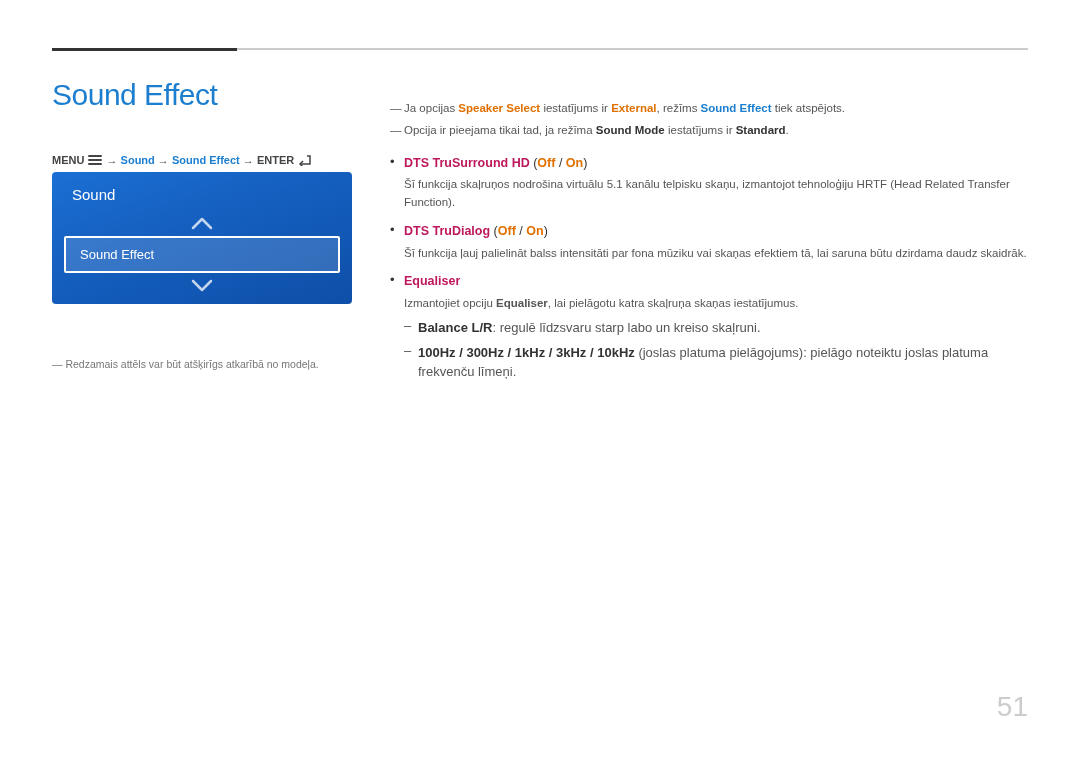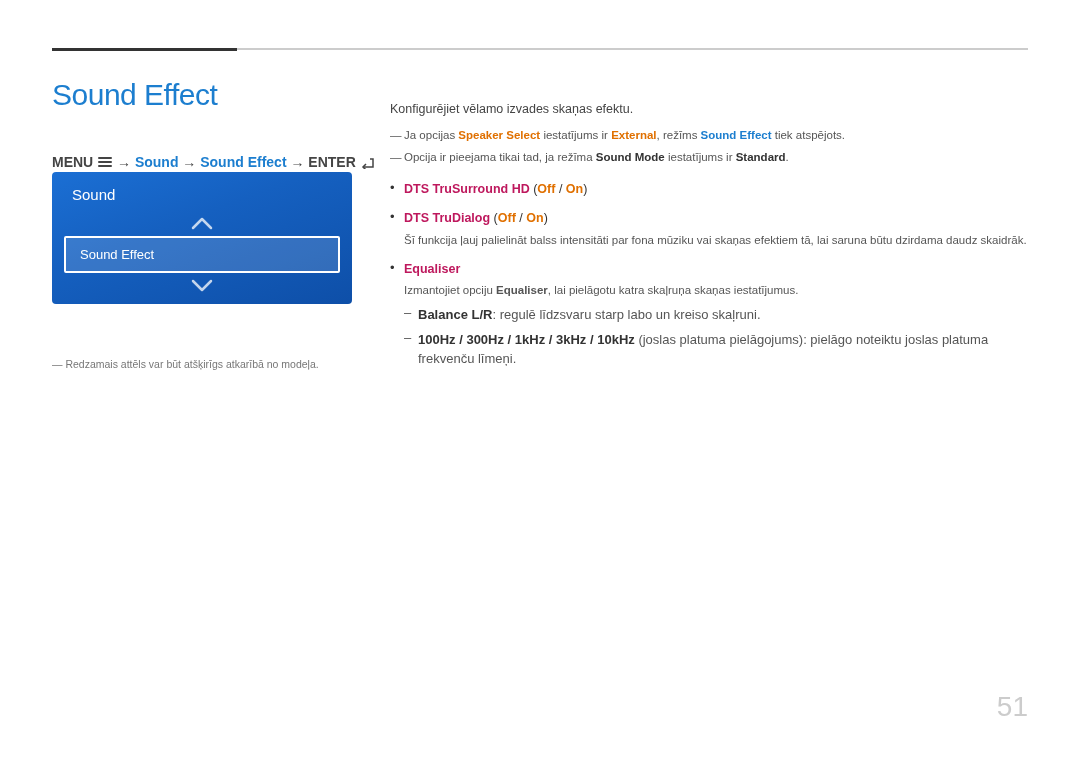--- a/index.html
+++ b/index.html
@@ -38,21 +38,21 @@
       font-size: 30px;
       font-weight: 300;
       color: #1c7ecf;
       letter-spacing: -0.5px;
     }
 
     .menu-breadcrumb {
       position: absolute;
       top: 154px;
       left: 52px;
-      font-size: 14px;
+      font-size: 11px;
       color: #444;
       font-weight: 600;
     }
     .menu-breadcrumb .highlight {
       color: #1c7ecf;
       font-weight: 700;
     }
 
     
     .ui-panel {
@@ -277,38 +277,38 @@
   <div class="ui-panel-arrow-down">
     <svg width="22" height="13" viewBox="0 0 22 13">
       <polyline points="2,2 11,11 20,2" fill="none" stroke="rgba(255,255,255,0.75)" stroke-width="2.5" stroke-linecap="round" stroke-linejoin="round"></polyline>
     </svg>
   </div>
 </div>
 
 <div class="image-note">Redzamais attēls var būt atšķirīgs atkarībā no modeļa.</div>
 
 <div class="right-content">
-  <p class="intro-text">Konfigurējiet vēlamo izvades skaņas efektu.</p>
 
   <div>
     <div class="note-item">
       <span>Ja opcijas </span><span class="bold-orange">Speaker Select</span><span> iestatījums ir </span><span class="bold-orange">External</span><span>, režīms </span><span class="bold-blue">Sound Effect</span><span> tiek atspējots.</span>
     </div>
     <div class="note-item">
       <span>Opcija ir pieejama tikai tad, ja režīma </span><span class="bold-dark">Sound Mode</span><span> iestatījums ir </span><span class="bold-dark">Standard</span><span>.</span>
     </div>
   </div>
 
   <div class="bullet-section">
 
     <div class="bullet-item">
       <div class="bullet-title">
         <span class="dts-title">DTS TruSurround HD</span>
         <span> (</span><span class="toggle">Off</span><span> / </span><span class="toggle">On</span><span>)</span>
       </div>
+      <div class="bullet-desc">Šī funkcija skaļruņos nodrošina virtuālu 5.1 kanālu telpisku skaņu, izmantojot tehnoloģiju HRTF (Head Related Transfer Function).</div>
     </div>
 
     <div class="bullet-item">
       <div class="bullet-title">
         <span class="dts-title">DTS TruDialog</span>
         <span> (</span><span class="toggle">Off</span><span> / </span><span class="toggle">On</span><span>)</span>
       </div>
       <div class="bullet-desc">Šī funkcija ļauj palielināt balss intensitāti par fona mūziku vai skaņas efektiem tā, lai saruna būtu dzirdama daudz skaidrāk.</div>
     </div>
 

